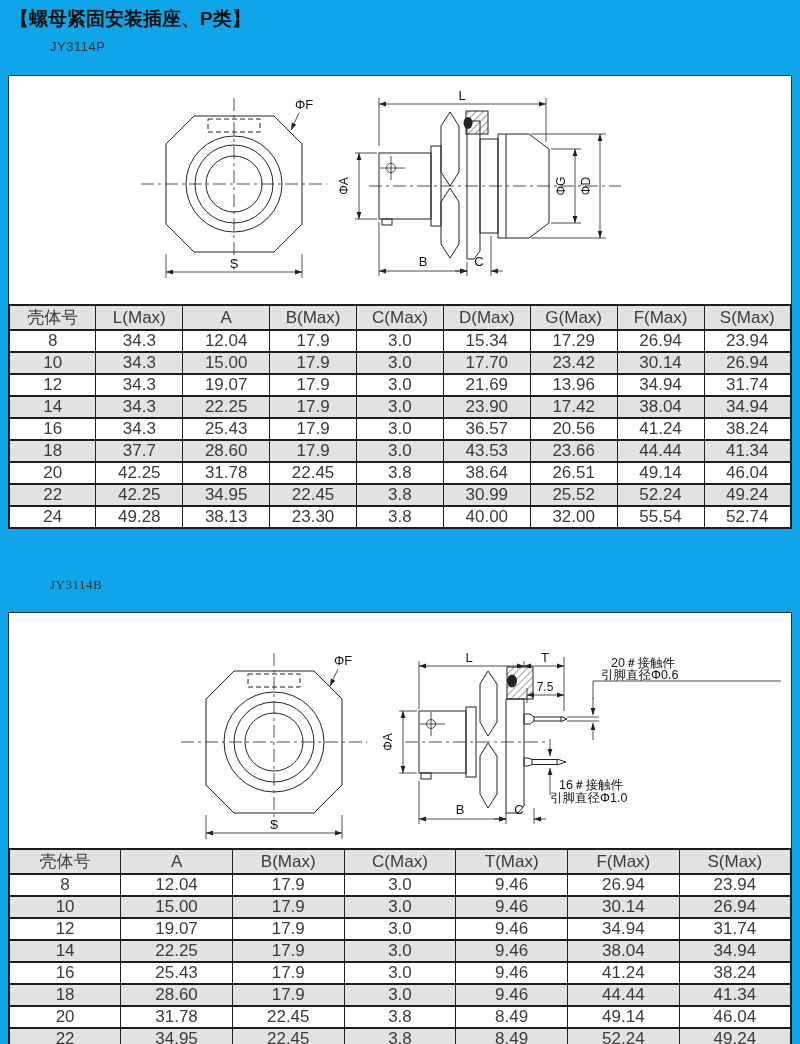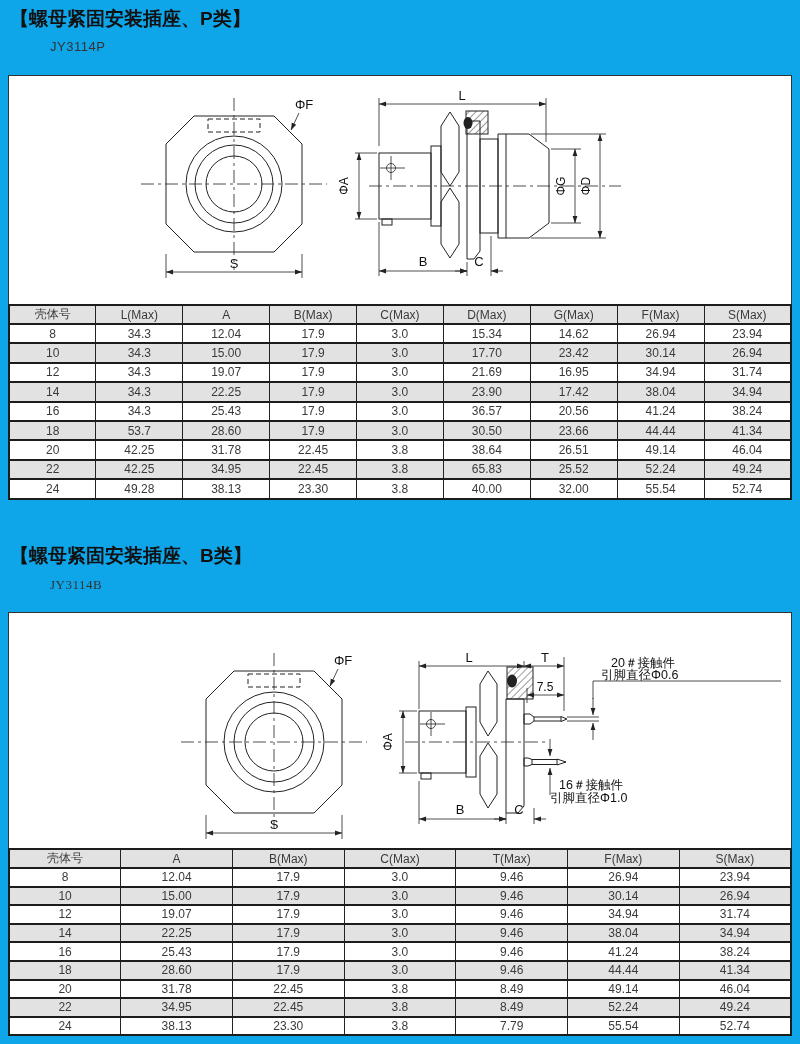--- a/index.html
+++ b/index.html
@@ -3,21 +3,21 @@
 <meta charset="utf-8">
 <style>
   html,body{margin:0;padding:0;background:#fff;}
   #page{position:relative;width:800px;height:1044px;background:#0ea5e9;overflow:hidden;
         font-family:"Liberation Sans","DejaVu Sans",sans-serif;color:#222;}
   .sec-title{position:absolute;left:10px;font-size:19px;font-weight:bold;color:#111;white-space:nowrap;}
   .model{position:absolute;left:22px;font-size:13px;color:#333;letter-spacing:.5px;margin-left:28px;}
   .frame{position:absolute;left:8px;width:782px;border:1px solid #333;background:#fff;text-align:center;}
   .frame svg{display:block;}
   table.dim{position:absolute;left:8px;width:784px;border-collapse:collapse;table-layout:fixed;
-            font-size:12px;color:#3a3a3a;background:#fff;}
+            font-size:17px;color:#3a3a3a;background:#fff;}
   table.dim th,table.dim td{border-left:1px solid #222;border-right:1px solid #222;
             border-top:2px solid #1c1c1c;border-bottom:2px solid #1c1c1c;
             text-align:center;padding:0;font-weight:normal;overflow:hidden;}
   table.dim th{background:#e2e2e2;height:17px;}
   table.dim tbody tr:nth-child(even){background:#e2e2e2;}
   #table1 td{height:17.4px;}
   #table2 td{height:16.6px;}
   
   .ln{fill:none;stroke:#222;stroke-width:1;}
   .thin{fill:none;stroke:#222;stroke-width:0.8;}
@@ -145,21 +145,21 @@
         </tr>
       </thead>
     <tbody>
         <tr>
           <td>8</td>
           <td>34.3</td>
           <td>12.04</td>
           <td>17.9</td>
           <td>3.0</td>
           <td>15.34</td>
-          <td>14.62</td>
+          <td>17.29</td>
           <td>26.94</td>
           <td>23.94</td>
         </tr>
         <tr>
           <td>10</td>
           <td>34.3</td>
           <td>15.00</td>
           <td>17.9</td>
           <td>3.0</td>
           <td>17.70</td>
@@ -167,21 +167,21 @@
           <td>30.14</td>
           <td>26.94</td>
         </tr>
         <tr>
           <td>12</td>
           <td>34.3</td>
           <td>19.07</td>
           <td>17.9</td>
           <td>3.0</td>
           <td>21.69</td>
-          <td>16.95</td>
+          <td>13.96</td>
           <td>34.94</td>
           <td>31.74</td>
         </tr>
         <tr>
           <td>14</td>
           <td>34.3</td>
           <td>22.25</td>
           <td>17.9</td>
           <td>3.0</td>
           <td>23.90</td>
@@ -195,25 +195,25 @@
           <td>25.43</td>
           <td>17.9</td>
           <td>3.0</td>
           <td>36.57</td>
           <td>20.56</td>
           <td>41.24</td>
           <td>38.24</td>
         </tr>
         <tr>
           <td>18</td>
-          <td>53.7</td>
+          <td>37.7</td>
           <td>28.60</td>
           <td>17.9</td>
           <td>3.0</td>
-          <td>30.50</td>
+          <td>43.53</td>
           <td>23.66</td>
           <td>44.44</td>
           <td>41.34</td>
         </tr>
         <tr>
           <td>20</td>
           <td>42.25</td>
           <td>31.78</td>
           <td>22.45</td>
           <td>3.8</td>
@@ -221,40 +221,39 @@
           <td>26.51</td>
           <td>49.14</td>
           <td>46.04</td>
         </tr>
         <tr>
           <td>22</td>
           <td>42.25</td>
           <td>34.95</td>
           <td>22.45</td>
           <td>3.8</td>
-          <td>65.83</td>
+          <td>30.99</td>
           <td>25.52</td>
           <td>52.24</td>
           <td>49.24</td>
         </tr>
         <tr>
           <td>24</td>
           <td>49.28</td>
           <td>38.13</td>
           <td>23.30</td>
           <td>3.8</td>
           <td>40.00</td>
           <td>32.00</td>
           <td>55.54</td>
           <td>52.74</td>
         </tr>
       </tbody>
   </table>
 
-  <div class="sec-title" style="top:543px;">【螺母紧固安装插座、B类】</div>
   <div class="model" style="top:577px;font-family:Liberation Serif, serif;">JY3114B</div>
 
   <div class="frame" style="top:612px;height:236px;">
     <svg width="782" height="236" viewBox="0 0 782 236">
       <defs>
         <marker id="m2e" markerWidth="10" markerHeight="8" refX="8.8" refY="4" orient="auto">
             <path d="M0,1 L9,4 L0,7 z" fill="#222"></path>
           </marker>
         <marker id="m2s" markerWidth="10" markerHeight="8" refX="0.2" refY="4" orient="auto">
             <path d="M9,1 L0,4 L9,7 z" fill="#222"></path>

